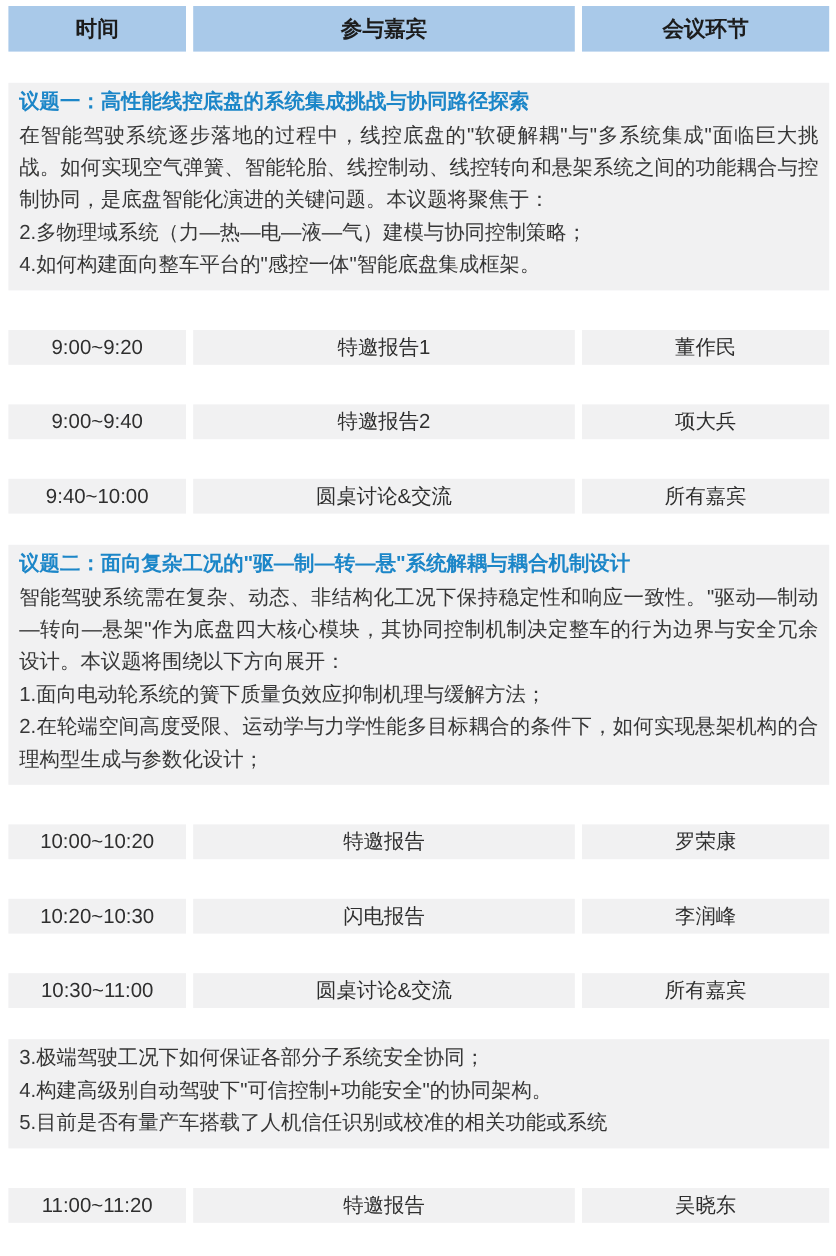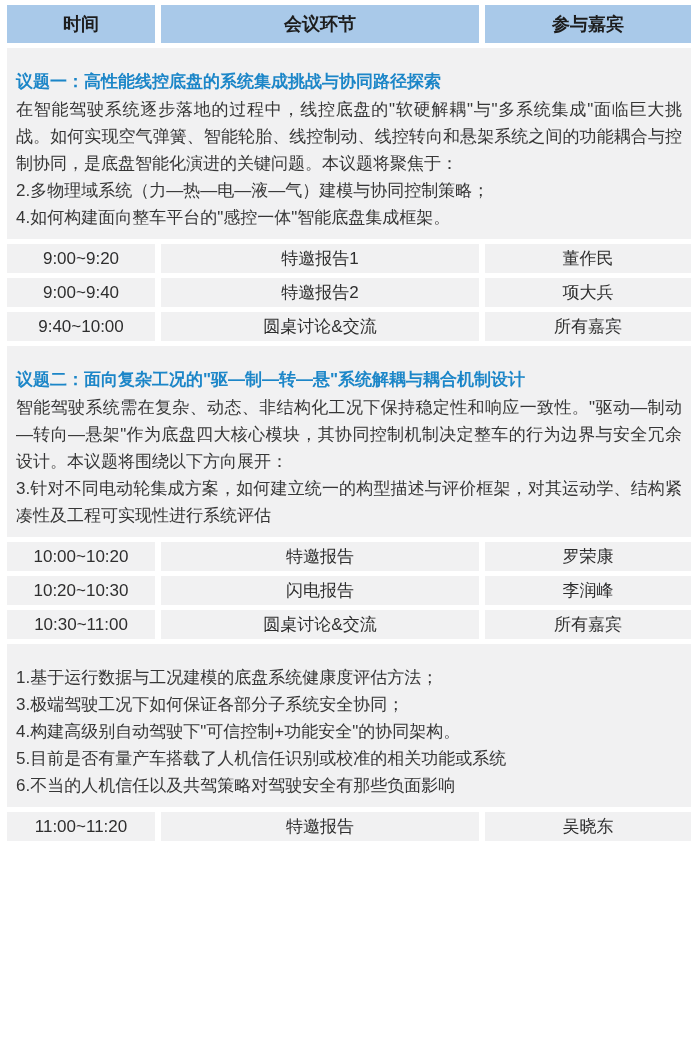--- a/index.html
+++ b/index.html
@@ -32,50 +32,52 @@
     display:flex;
     align-items:center;
     justify-content:center;
     font-size:18px;
     font-weight:bold;
     color:#1c1c1c;
   }
   .section{
     grid-column:1 / -1;
     background:var(--section-bg);
-    padding:20px 9px 8px 9px;
+    padding:2px 9px 8px 9px;
     line-height:27px;
     font-size:17px;
+    margin-top:21px;
   }
   .section-title{
     color:var(--title-blue);
     font-weight:bold;
     line-height:28px;
   }
   .para{
     text-align:justify;
   }
   .row{display:contents;}
   .cell{
     background:var(--section-bg);
     min-height:29px;
     display:flex;
     align-items:center;
     justify-content:center;
     font-size:17px;
     color:#2e2e2e;
+    margin-top:28px;
   }
 </style>
 </head>
 <body>
 
 <div class="agenda">
   <div class="hcell">时间</div>
+  <div class="hcell">参与嘉宾</div>
   <div class="hcell">会议环节</div>
-  <div class="hcell">参与嘉宾</div>
 
   <div class="section">
     <div class="section-title">议题一：高性能线控底盘的系统集成挑战与协同路径探索</div>
     <div>
         <div class="para">在智能驾驶系统逐步落地的过程中，线控底盘的"软硬解耦"与"多系统集成"面临巨大挑战。如何实现空气弹簧、智能轮胎、线控制动、线控转向和悬架系统之间的功能耦合与控制协同，是底盘智能化演进的关键问题。本议题将聚焦于：</div>
         <div class="para">2.多物理域系统（力—热—电—液—气）建模与协同控制策略；</div>
         <div class="para">4.如何构建面向整车平台的"感控一体"智能底盘集成框架。</div>
       </div>
   </div>
 
@@ -94,21 +96,22 @@
   <div class="row">
     <div class="cell">9:40~10:00</div>
     <div class="cell">圆桌讨论&amp;交流</div>
     <div class="cell">所有嘉宾</div>
   </div>
 
   <div class="section">
     <div class="section-title">议题二：面向复杂工况的"驱—制—转—悬"系统解耦与耦合机制设计</div>
     <div>
         <div class="para">智能驾驶系统需在复杂、动态、非结构化工况下保持稳定性和响应一致性。"驱动—制动—转向—悬架"作为底盘四大核心模块，其协同控制机制决定整车的行为边界与安全冗余设计。本议题将围绕以下方向展开：</div>
-        <div class="para">3.针对不同电动轮集成方案，如何建立统一的构型描述与评价框架，对其运动学、结构紧凑性及工程可实现性进行系统评估</div>
+        <div class="para">1.面向电动轮系统的簧下质量负效应抑制机理与缓解方法；</div>
+        <div class="para">2.在轮端空间高度受限、运动学与力学性能多目标耦合的条件下，如何实现悬架机构的合理构型生成与参数化设计；</div>
       </div>
   </div>
 
   <div class="row">
     <div class="cell">10:00~10:20</div>
     <div class="cell">特邀报告</div>
     <div class="cell">罗荣康</div>
   </div>
 
   <div class="row">
@@ -118,25 +121,23 @@
   </div>
 
   <div class="row">
     <div class="cell">10:30~11:00</div>
     <div class="cell">圆桌讨论&amp;交流</div>
     <div class="cell">所有嘉宾</div>
   </div>
 
   <div class="section">
     <div>
-        <div class="para">1.基于运行数据与工况建模的底盘系统健康度评估方法；</div>
         <div class="para">3.极端驾驶工况下如何保证各部分子系统安全协同；</div>
         <div class="para">4.构建高级别自动驾驶下"可信控制+功能安全"的协同架构。</div>
         <div class="para">5.目前是否有量产车搭载了人机信任识别或校准的相关功能或系统</div>
-        <div class="para">6.不当的人机信任以及共驾策略对驾驶安全有那些负面影响</div>
       </div>
   </div>
 
   <div class="row">
     <div class="cell">11:00~11:20</div>
     <div class="cell">特邀报告</div>
     <div class="cell">吴晓东</div>
   </div>
 
   <div class="row">

